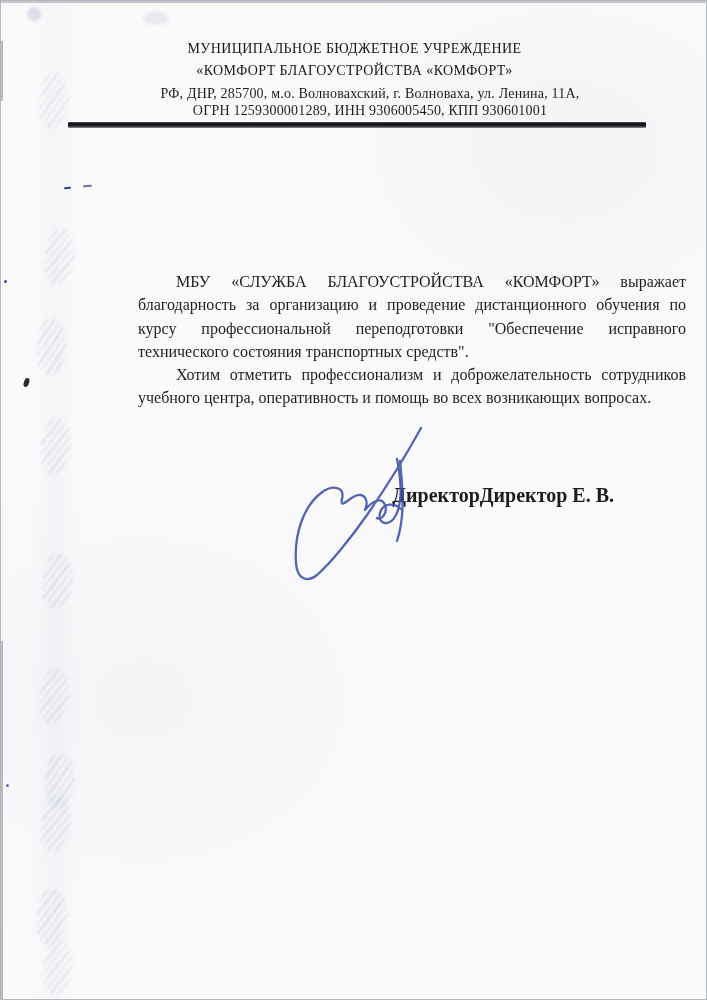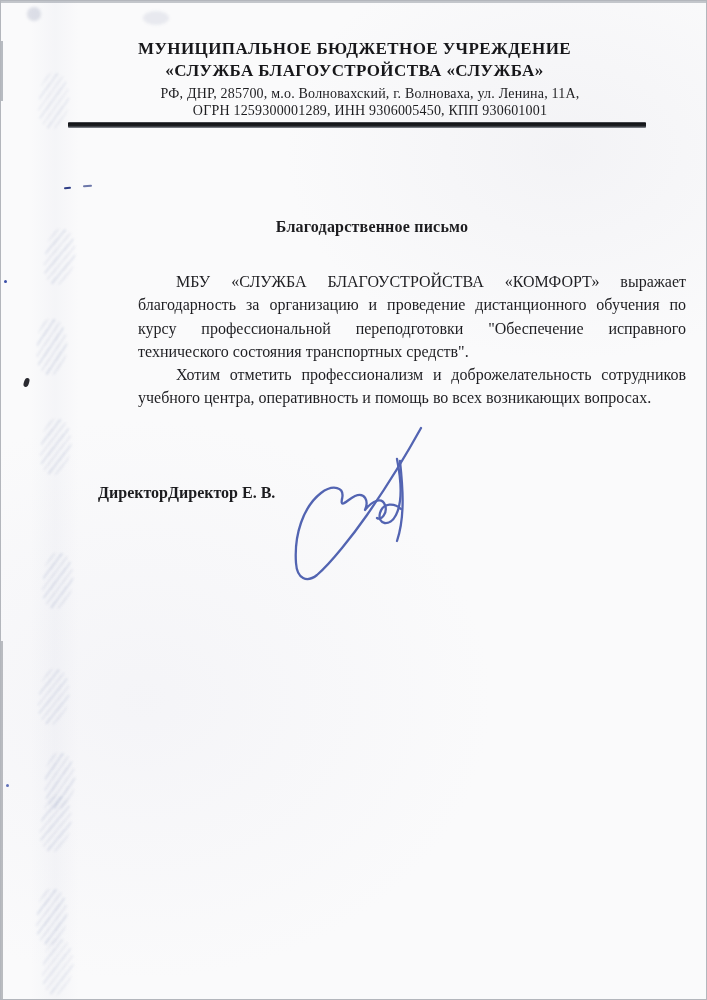--- a/index.html
+++ b/index.html
@@ -16,41 +16,41 @@
     overflow:hidden;
     box-sizing:border-box;
     border:1px solid #b3b6bc;
   }
   .edge-top { position:absolute; left:0; top:0; width:707px; height:2px; background:#c3c6cb; }
   .edge-left-dark { position:absolute; left:0px; top:640px; width:2px; height:360px; background:#8f929a; opacity:.6; }
   .edge-left-seg { position:absolute; left:0px; top:40px; width:2px; height:60px; background:#9aa0a8; opacity:.7; }
 
   
   .header { position:absolute; top:37px; left:0; width:707px; text-align:center; }
-  .org-line { font-weight:bold; font-size:17px; line-height:22px; letter-spacing:.4px; color:#17171a; }
+  .org-line { font-weight:normal; font-size:14px; line-height:22px; letter-spacing:.4px; color:#17171a; }
   .addr-line { font-size:14px; line-height:17px; color:#1d1d20; letter-spacing:.2px;padding-left:31px; }
   .rule {
     position:absolute; left:67px; top:121px; width:578px; height:6px;
     background:linear-gradient(to bottom,#5a5d63 0%,#141518 25%,#1d1f23 65%,#90959d 100%);
     border-radius:1px;
   }
 
   
   .date-row { position:absolute; top:158px; left:97px; width:496px; display:flex; justify-content:space-between; font-size:16px; }
 
   
   .title { position:absolute; top:217px; left:97px; width:548px; text-align:center; font-weight:bold; font-size:16px; letter-spacing:.2px; }
 
   
   .body-text { position:absolute; top:269px; left:97px; width:548px; font-size:16px; line-height:23.3px; text-align:justify; color:#1e1e22;margin-left:40px; }
   .body-text p { margin:0; text-indent:38px; }
   .b { font-weight:bold; }
 
   
-  .sig-row { position:absolute; top:483px; left:97px; width:516px; display:flex; justify-content:flex-start; font-size:16px; font-weight:bold; }
+  .sig-row { position:absolute; top:483px; left:97px; width:516px; display:flex; justify-content:flex-end; font-size:20px; font-weight:bold; }
   .signature-svg { position:absolute; left:278px; top:416px; width:150px; height:175px; }
 
   
   .smudge {
     position:absolute; width:30px; height:56px;
     background:repeating-linear-gradient(118deg, rgba(110,128,170,.26) 0 2px, transparent 2px 6px, rgba(120,135,175,.18) 6px 8px, transparent 8px 12px);
     filter:blur(1.2px);
     border-radius:40% 60% 50% 50%;
   }
   .blob {
@@ -81,29 +81,28 @@
       <div class="smudge" style="left: 42px; top: 552px; opacity: 0.8; transform: rotate(9deg);"></div>
       <div class="smudge" style="left: 38px; top: 668px; opacity: 0.7; transform: rotate(11deg);"></div>
       <div class="smudge" style="left: 44px; top: 752px; opacity: 0.8; transform: rotate(7deg);"></div>
       <div class="smudge" style="left: 40px; top: 795px; opacity: 0.75; transform: rotate(12deg);"></div>
       <div class="smudge" style="left: 36px; top: 888px; opacity: 0.85; transform: rotate(9deg);"></div>
       <div class="smudge" style="left: 42px; top: 938px; opacity: 0.6; transform: rotate(10deg);"></div>
     </div>
 
   <div class="header">
     <div class="org-line">МУНИЦИПАЛЬНОЕ  БЮДЖЕТНОЕ УЧРЕЖДЕНИЕ</div>
-    <div class="org-line">«СЛУЖБА БЛАГОУСТРОЙСТВА «СЛУЖБА»</div>
+    <div class="org-line">«КОМФОРТ БЛАГОУСТРОЙСТВА «КОМФОРТ»</div>
     <div class="addr-line" style="margin-top:3px;">РФ, ДНР, 285700, м.о. Волновахский, г. Волноваха,  ул. Ленина, 11А,</div>
     <div class="addr-line">ОГРН 1259300001289, ИНН 9306005450, КПП 930601001</div>
   </div>
 
   <div class="rule"></div>
 
 
-  <div class="title">Благодарственное письмо</div>
 
   <div class="body-text">
     <p>МБУ «СЛУЖБА БЛАГОУСТРОЙСТВА «КОМФОРТ» выражает благодарность за организацию и проведение дистанционного обучения по курсу профессиональной переподготовки "Обеспечение исправного технического состояния транспортных средств".</p>
     <p>Хотим отметить профессионализм и доброжелательность сотрудников учебного центра, оперативность и помощь во всех возникающих вопросах.</p>
   </div>
 
   <div class="sig-row">
     <span>Директор</span>
     <span>Директор Е. В.</span>
   </div>

